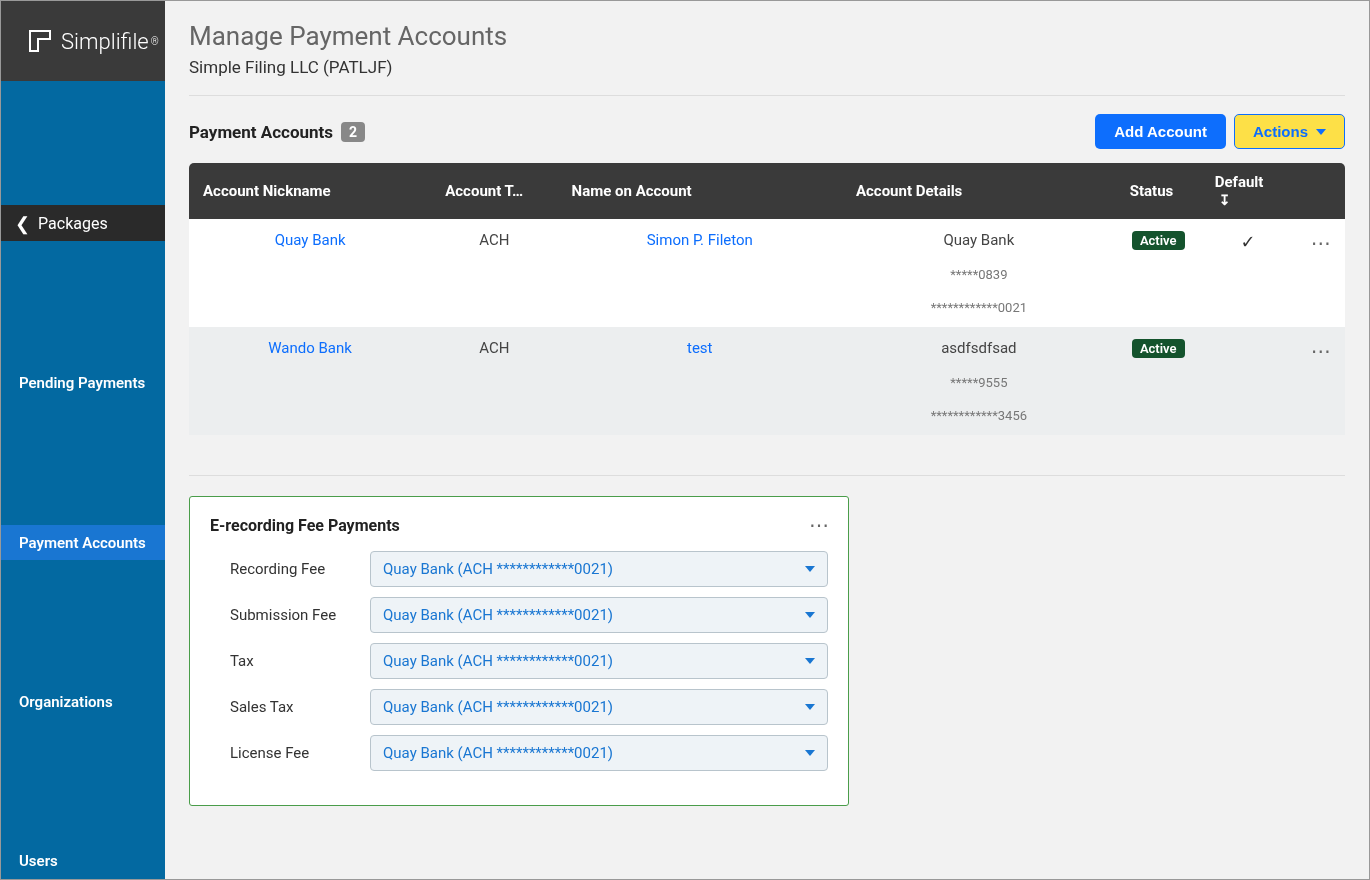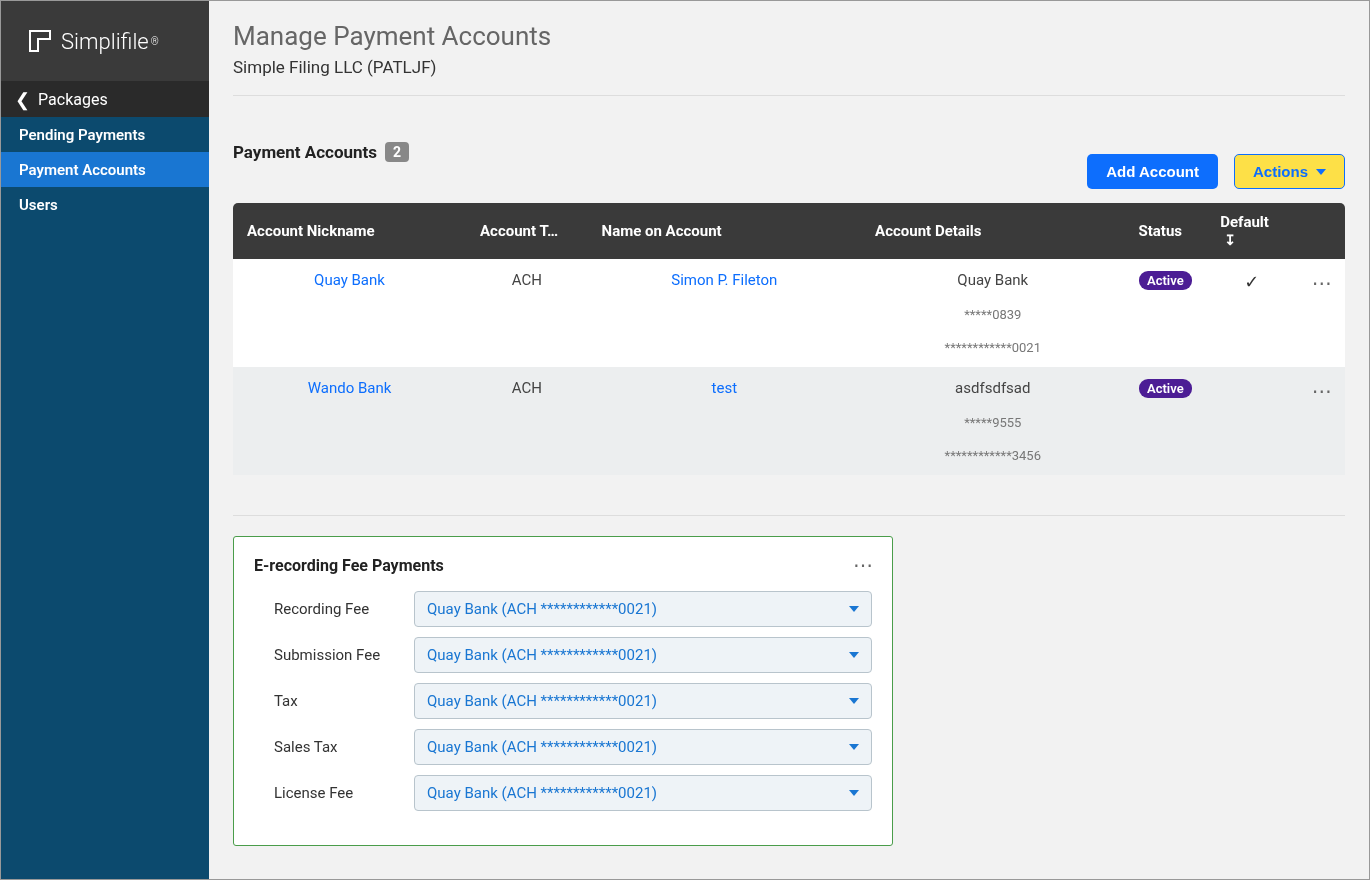--- a/index.html
+++ b/index.html
@@ -1,49 +1,49 @@
 <!DOCTYPE html>
 <html><head>
 <meta charset="utf-8">
 <style>
 * { box-sizing: border-box; margin: 0; padding: 0; }
 body { font-family: -apple-system, BlinkMacSystemFont, "Segoe UI", Roboto, Arial, sans-serif; font-size: 14px; color: #333; background: #fff; width: 1370px; height: 880px; overflow: hidden; }
 .app { display: flex; height: 100%; border: 1px solid #999; }
-.sidebar { width: 208px; background: #0c4a6e; display: flex; flex-direction: column; flex-shrink: 0; }
+.sidebar { width: 164px; background: #0369a1; display: flex; flex-direction: column; flex-shrink: 0; justify-content: space-between; }
 .logo-area { height: 80px; background: #3a3a3a; display: flex; align-items: center; padding-left: 28px; }
 .logo { display: flex; align-items: center; color: #fff; font-size: 22px; font-weight: 300; }
 .logo-icon { width: 22px; height: 22px; border: 2px solid #fff; margin-right: 10px; position: relative; }
 .logo-icon::after { content: ''; position: absolute; right: -2px; bottom: -2px; width: 12px; height: 12px; background: #3a3a3a; border-left: 2px solid #fff; border-top: 2px solid #fff; }
 .trademark { font-size: 10px; vertical-align: super; margin-left: 2px; }
 .nav-back { background: #2a2a2a; color: #fff; padding: 9px 14px; font-size: 16px; display: flex; align-items: center; cursor: pointer; height: 36px; }
 .nav-back .chev { font-size: 18px; margin-right: 8px; }
 .nav-item { color: #fff; padding: 8px 18px; font-size: 15px; font-weight: 600; cursor: pointer; height: 35px; display:flex; align-items:center; }
 .nav-item.active { background: #1976d2; }
 .main { flex: 1; background: #f2f2f2; padding: 20px 24px; overflow-y: auto; }
 .page-title { font-size: 26px; color: #666; font-weight: 400; margin-bottom: 6px; }
 .page-subtitle { font-size: 17px; color: #333; font-weight: 400; padding-bottom: 18px; border-bottom: 1px solid #ddd; margin-bottom: 18px; }
 .section-header { display: flex; align-items: center; justify-content: space-between; margin-bottom: 14px; }
 .section-title-wrap { display: flex; align-items: center; }
 .section-title { font-size: 17px; font-weight: 700; color: #222; }
 .count-badge { background: #888; color: #fff; border-radius: 4px; padding: 2px 8px; font-size: 14px; font-weight: 700; margin-left: 8px; }
-.header-actions { display: flex; gap: 16px; margin-top: 40px; }
+.header-actions { display: flex; gap: 8px; }
 .btn { padding: 8px 18px; font-size: 15px; font-weight: 600; border-radius: 5px; cursor: pointer; border: 1px solid transparent; display: inline-flex; align-items: center; }
 .btn-primary { background: #0d6efd; color: #fff; }
 .btn-outline { background: #fde047; color: #0d6efd; border-color: #0d6efd; }
 .caret-down { margin-left: 8px; border-left: 5px solid transparent; border-right: 5px solid transparent; border-top: 6px solid #0d6efd; }
 .table { width: 100%; border-collapse: collapse; }
 .table thead th { background: #3a3a3a; color: #fff; font-weight: 700; text-align: left; padding: 10px 14px; font-size: 15px; }
 .table thead th:first-child { border-top-left-radius: 5px; }
 .table thead th:last-child { border-top-right-radius: 5px; width: 40px; }
 .table tbody tr { background: #fff; text-align: center; }
 .table tbody tr.alt { background: #eceeef; }
 .table tbody td { padding: 12px 14px; vertical-align: top; font-size: 15px; color: #444; }
 .link { color: #0d6efd; cursor: pointer; }
 .details-sub { color: #777; font-size: 13px; margin-top: 18px; }
-.status-badge { background: #4c1d95; color: #fff; font-size: 13px; font-weight: 600; padding: 2px 8px; border-radius: 9px; display: inline-block; }
+.status-badge { background: #14532d; color: #fff; font-size: 13px; font-weight: 600; padding: 2px 8px; border-radius: 4px; display: inline-block; }
 .check { font-size: 18px; color: #333; }
 .more-icon { color: #666; font-size: 20px; cursor: pointer; letter-spacing: -1px; }
 .sort-icon { margin-left: 4px; font-size: 14px; }
 .divider { border: none; border-top: 1px solid #ddd; margin: 40px 0 20px; }
 .panel { border: 1px solid #4a9d4a; border-radius: 3px; background: #fff; width: 660px; padding: 16px 20px 24px; }
 .panel-header { display: flex; justify-content: space-between; align-items: center; margin-bottom: 14px; }
 .panel-title { font-size: 16px; font-weight: 700; color: #222; }
 .fee-row { display: flex; align-items: center; margin-bottom: 10px; padding-left: 20px; }
 .fee-label { width: 140px; font-size: 15px; color: #333; }
 .fee-select { flex: 1; background: #eef3f7; border: 1px solid #b8c4cc; border-radius: 4px; padding: 8px 12px; display: flex; justify-content: space-between; align-items: center; cursor: pointer; }
@@ -70,20 +70,23 @@
     </div>
     <div class="nav-back">
       <span class="chev">❮</span>
       <span>Packages</span>
     </div>
     <div class="nav-item">
         <span>Pending Payments</span>
       </div>
     <div class="nav-item active">
         <span>Payment Accounts</span>
+      </div>
+    <div class="nav-item">
+        <span>Organizations</span>
       </div>
     <div class="nav-item">
         <span>Users</span>
       </div>
   </div>
 
   <div class="main">
     <h1 class="page-title">Manage Payment Accounts</h1>
     <div class="page-subtitle">Simple Filing LLC (PATLJF)</div>
 

